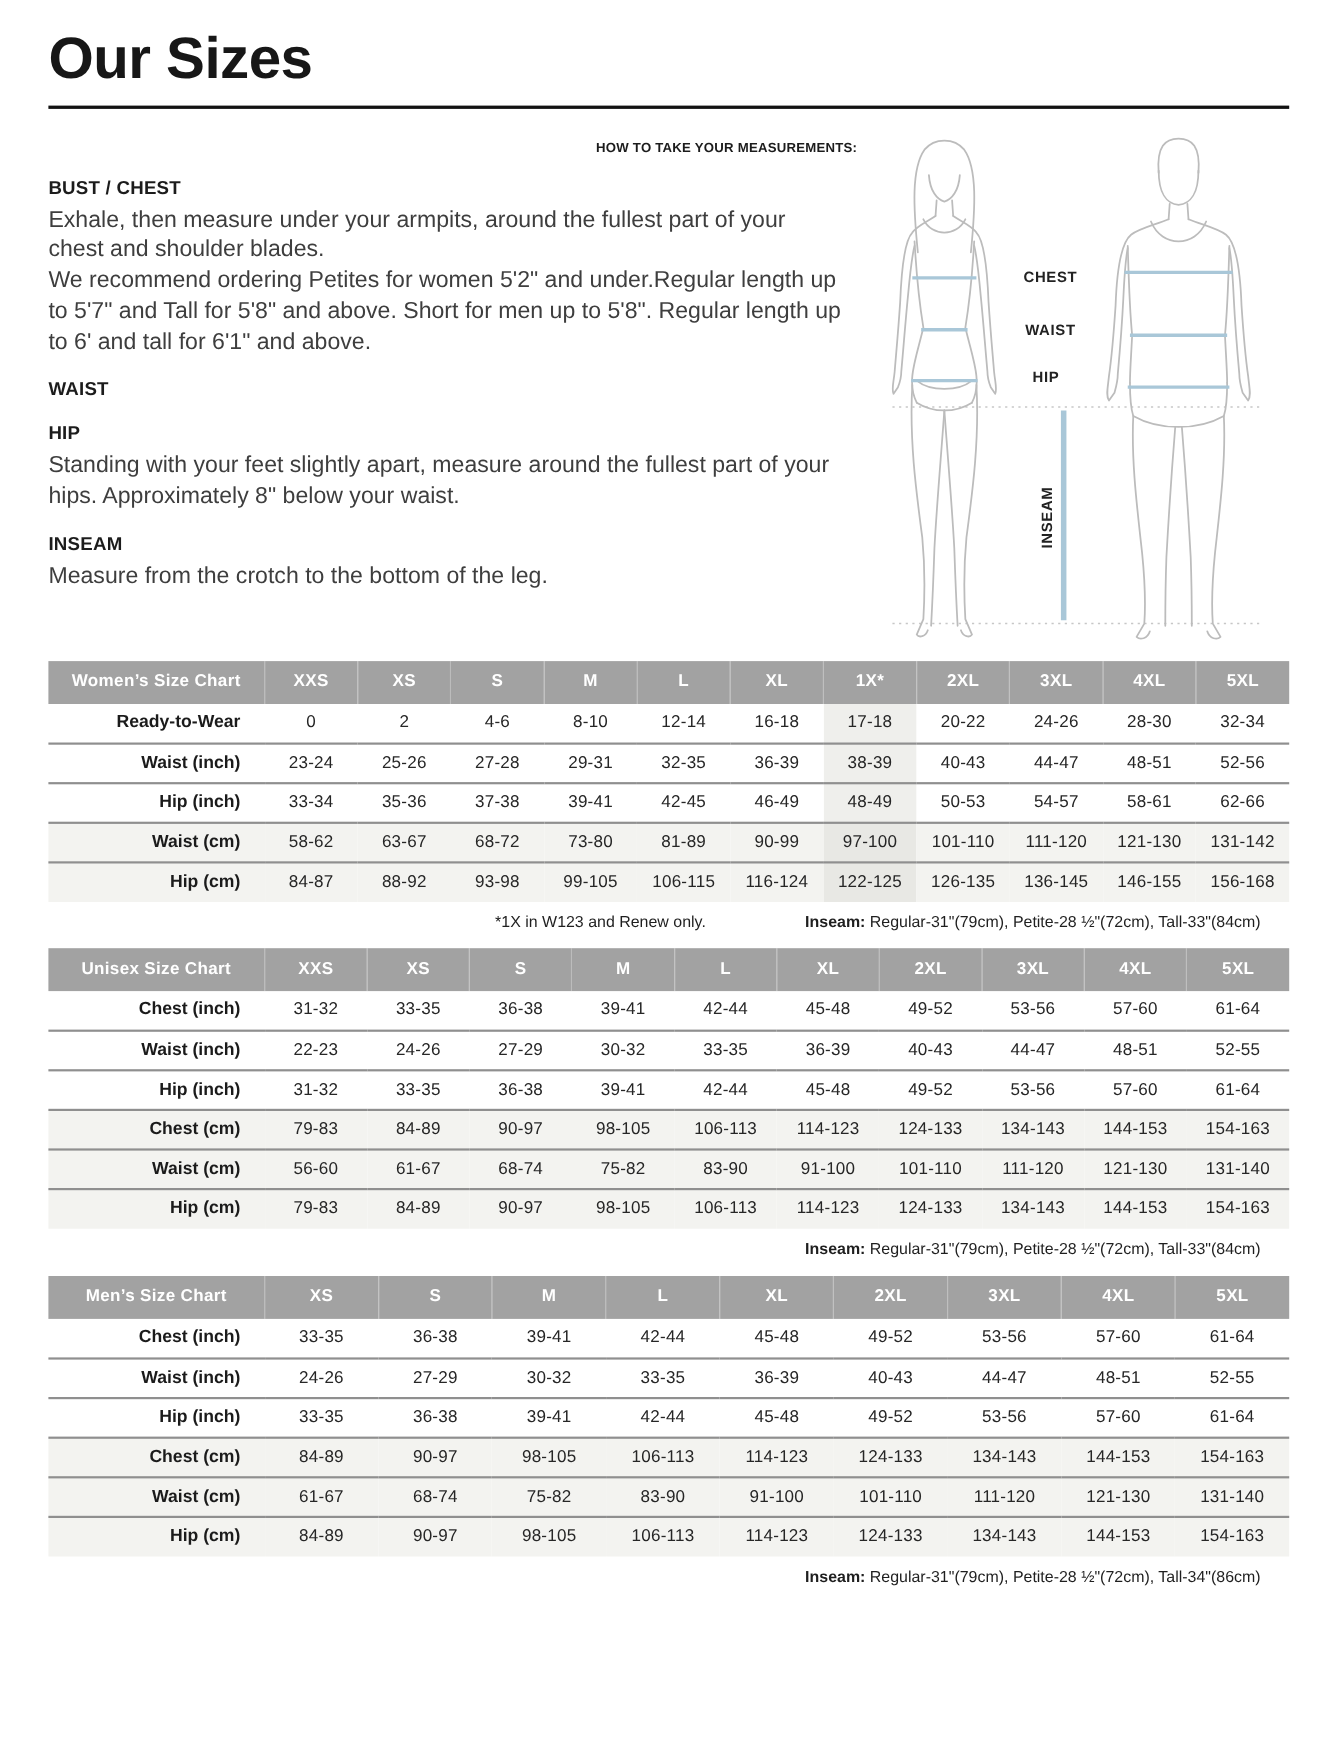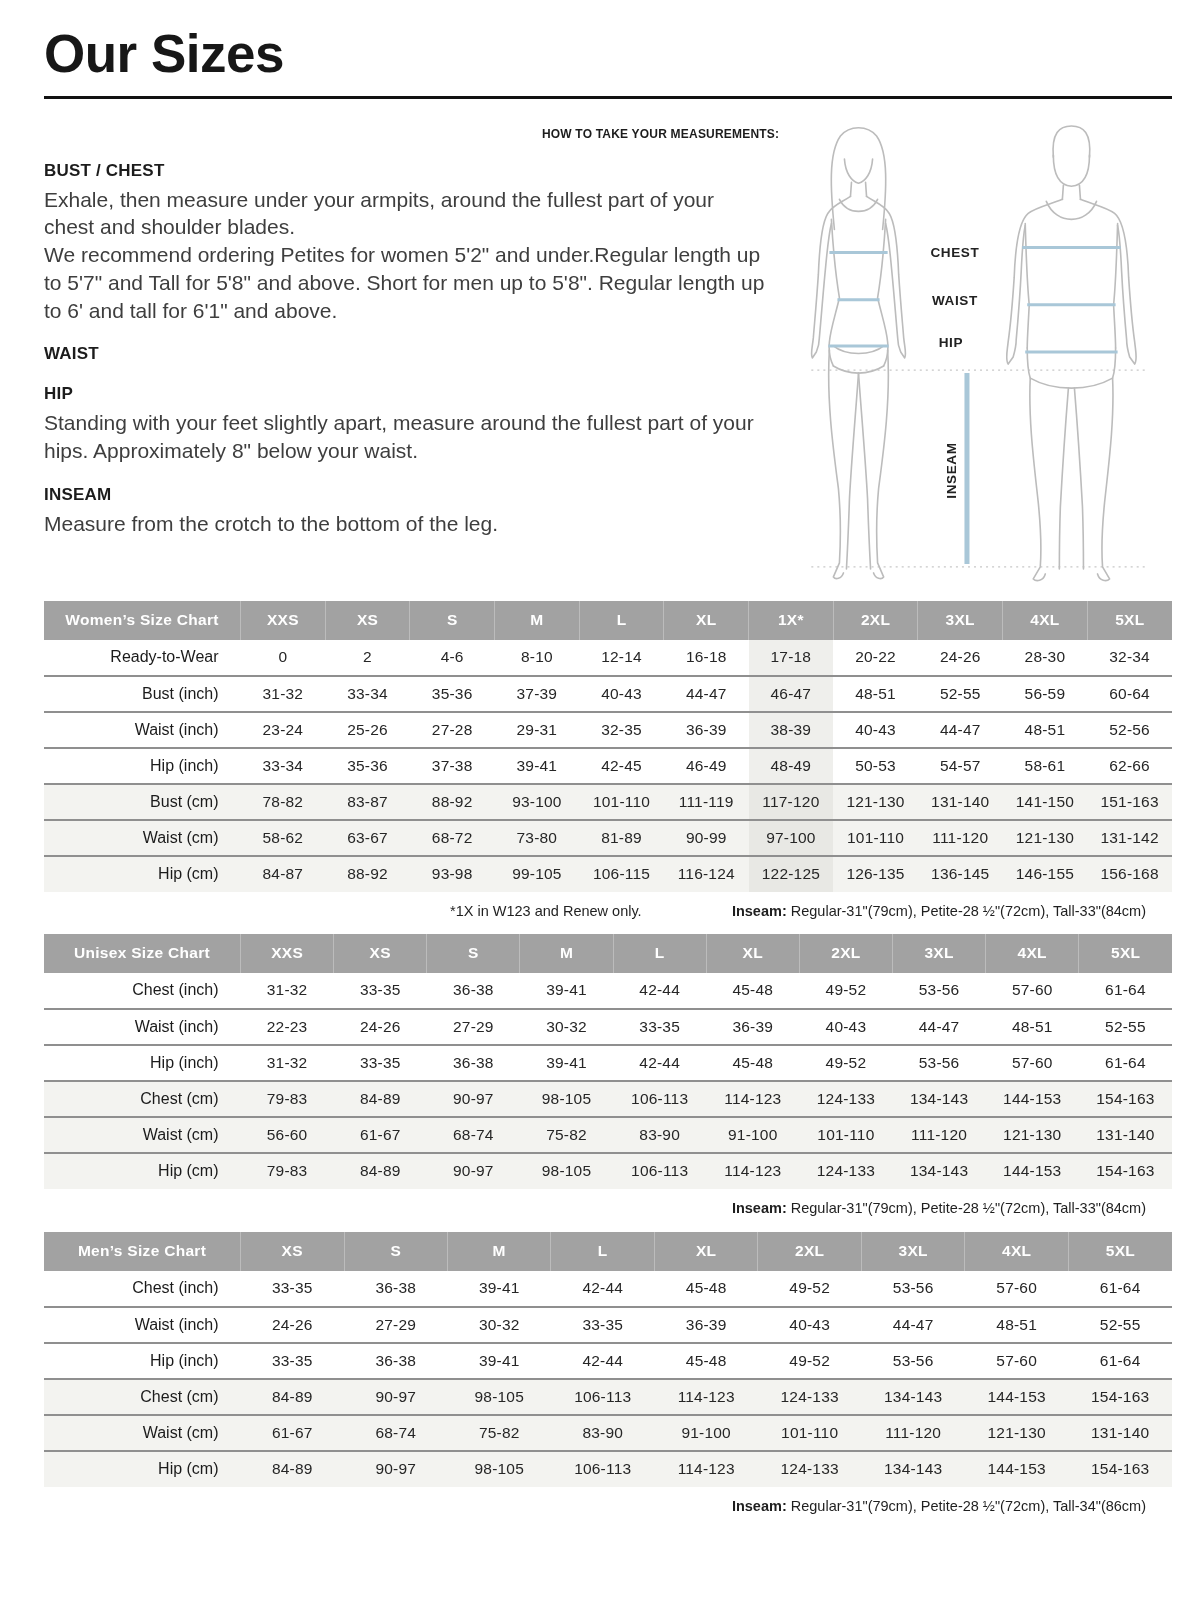--- a/index.html
+++ b/index.html
@@ -24,21 +24,21 @@
   .diag-label{font-family:"Liberation Sans",sans-serif;font-size:13.5px;font-weight:700;fill:#222;letter-spacing:.6px;}
 
   .tables{margin-top:10px;}
   table.size-table{width:100%;border-collapse:collapse;table-layout:fixed;}
   table.size-table thead th{background:var(--header-bg,#a2a2a2);color:#fff;font-weight:700;font-size:15.5px;height:37px;letter-spacing:.3px;}
   table.size-table thead th + th{border-left:1px solid rgba(255,255,255,.28);}
   table.size-table thead th.corner{width:17.2%;font-size:15.5px;}
   table.size-table tbody tr{height:36px;}
   table.size-table tbody tr + tr th,
   table.size-table tbody tr + tr td{border-top:2px solid #8f8f8f;}
-  table.size-table tbody th{text-align:right;padding-right:22px;font-size:16px;font-weight:400;color:#1b1b1b;}
+  table.size-table tbody th{text-align:right;padding-right:22px;font-size:16px;font-weight:700;color:#1b1b1b;}
   table.size-table tbody td{text-align:center;font-size:15.5px;color:#262626;letter-spacing:.2px;}
   table.size-table tbody tr.cm th,
   table.size-table tbody tr.cm td{background:var(--row-alt-bg,#f3f3f0);}
   table.size-table tbody td.hl{background:var(--hl-bg,#efefec);}
   table.size-table tbody tr.cm td.hl{background:var(--hl-alt-bg,#e8e8e4);}
 
   .footnote-row{display:flex;align-items:baseline;margin:11px 0 15px 0;font-size:14.5px;color:#1f1f1f;}
   .footnote-row .left-note{margin-left:36%;}
   .footnote-row .inseam-note{margin-left:auto;padding-right:26px;}
   .inseam-note b{font-weight:700;}
@@ -158,34 +158,20 @@
             <td>8-10</td>
             <td>12-14</td>
             <td>16-18</td>
             <td class="hl">17-18</td>
             <td>20-22</td>
             <td>24-26</td>
             <td>28-30</td>
             <td>32-34</td>
           </tr>
           <tr>
-            <th scope="row">Bust (inch)</th>
-            <td>31-32</td>
-            <td>33-34</td>
-            <td>35-36</td>
-            <td>37-39</td>
-            <td>40-43</td>
-            <td>44-47</td>
-            <td class="hl">46-47</td>
-            <td>48-51</td>
-            <td>52-55</td>
-            <td>56-59</td>
-            <td>60-64</td>
-          </tr>
-          <tr>
             <th scope="row">Waist (inch)</th>
             <td>23-24</td>
             <td>25-26</td>
             <td>27-28</td>
             <td>29-31</td>
             <td>32-35</td>
             <td>36-39</td>
             <td class="hl">38-39</td>
             <td>40-43</td>
             <td>44-47</td>
@@ -200,34 +186,20 @@
             <td>39-41</td>
             <td>42-45</td>
             <td>46-49</td>
             <td class="hl">48-49</td>
             <td>50-53</td>
             <td>54-57</td>
             <td>58-61</td>
             <td>62-66</td>
           </tr>
           <tr class="cm">
-            <th scope="row">Bust (cm)</th>
-            <td>78-82</td>
-            <td>83-87</td>
-            <td>88-92</td>
-            <td>93-100</td>
-            <td>101-110</td>
-            <td>111-119</td>
-            <td class="hl">117-120</td>
-            <td>121-130</td>
-            <td>131-140</td>
-            <td>141-150</td>
-            <td>151-163</td>
-          </tr>
-          <tr class="cm">
             <th scope="row">Waist (cm)</th>
             <td>58-62</td>
             <td>63-67</td>
             <td>68-72</td>
             <td>73-80</td>
             <td>81-89</td>
             <td>90-99</td>
             <td class="hl">97-100</td>
             <td>101-110</td>
             <td>111-120</td>

